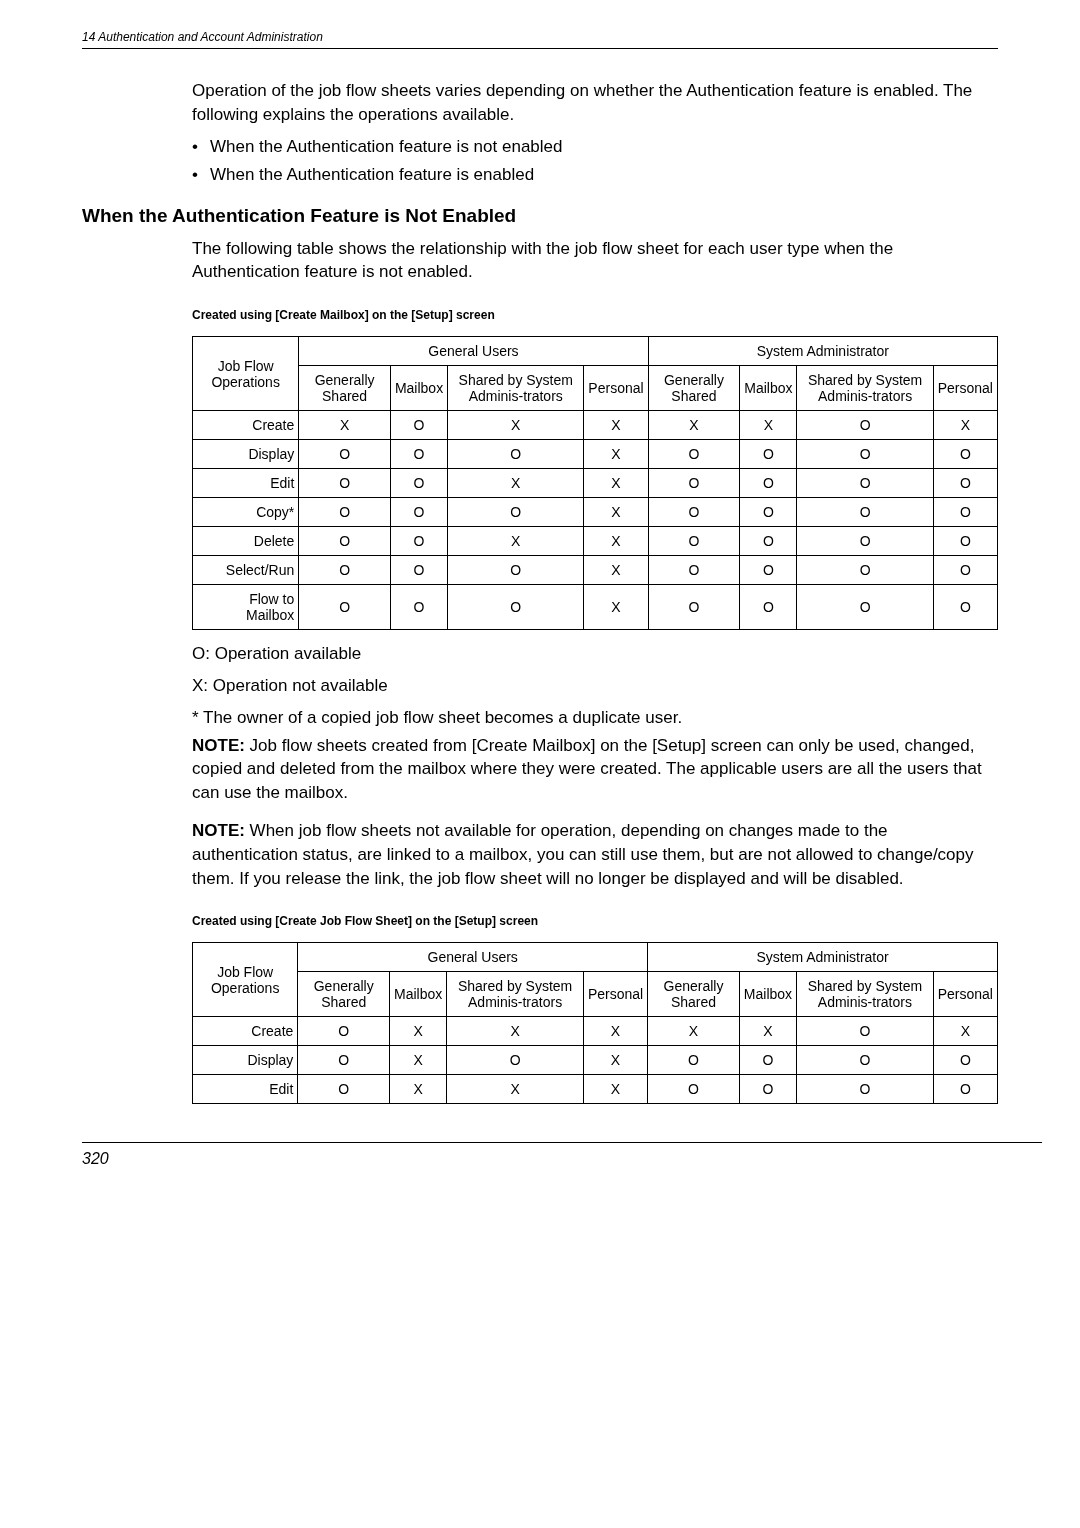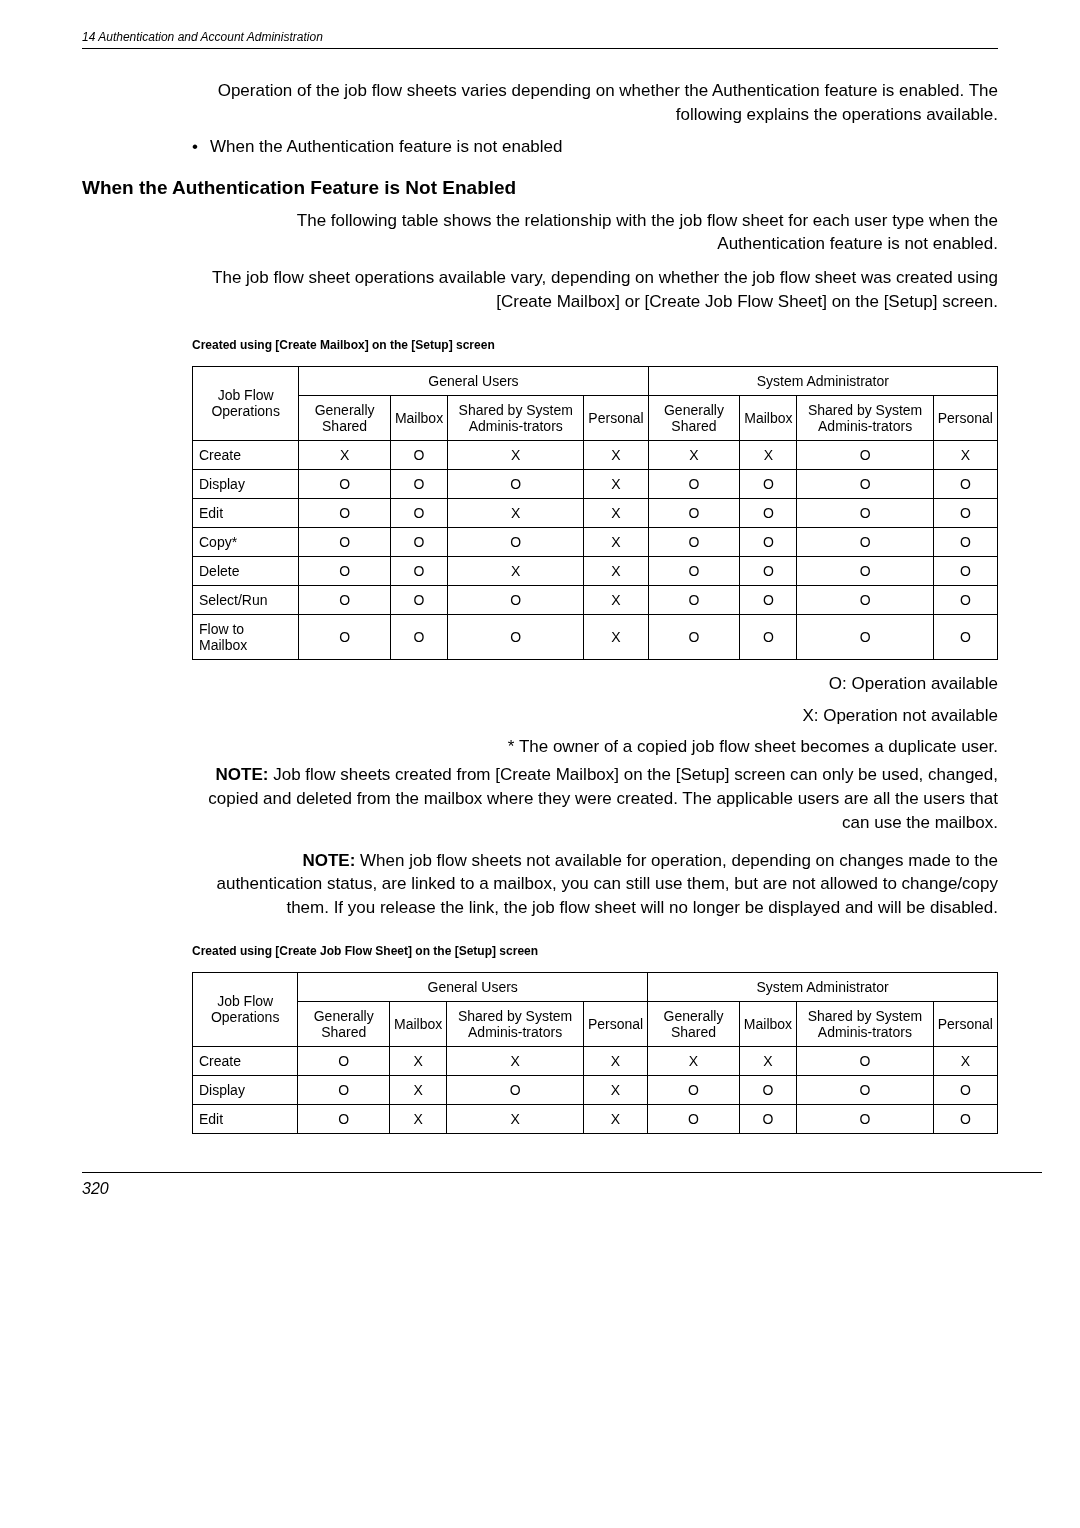--- a/index.html
+++ b/index.html
@@ -24,21 +24,20 @@
     border-top: 1.5px solid #000;
     margin: 0 0 30px 0;
   }
   .indent {
     margin-left: 110px;
     margin-right: 0;
   }
   p {
     margin: 0 0 10px 0;
     line-height: 1.4;
-    text-align: right;
   }
   ul.bullets {
     list-style: none;
     padding: 0;
     margin: 6px 0 20px 0;
   }
   ul.bullets li {
     margin: 8px 0;
   }
   ul.bullets li::before {
@@ -64,21 +63,21 @@
     border: 1px solid #000;
     padding: 6px 4px;
     font-size: 14px;
     text-align: center;
     vertical-align: middle;
   }
   table.data th {
     font-weight: normal;
   }
   table.data td.rowlabel {
-    text-align: left;
+    text-align: right;
     padding-left: 6px;
   }
   .legend {
     margin: 8px 0 4px 0;
   }
   .pnum-row {
     padding: 6px 38px 16px 82px;
   }
   .pnum-row .line {
     border-top: 1px solid #000;
@@ -94,28 +93,28 @@
 <body>
 
 <div class="page">
   <div class="header-title">14  Authentication and Account Administration</div>
   <hr class="hr-top">
 
   <div class="indent">
     <p>Operation of the job flow sheets varies depending on whether the Authentication feature is enabled. The following explains the operations available.</p>
     <ul class="bullets">
       <li>When the Authentication feature is not enabled</li>
+      <li>When the Authentication feature is enabled</li>
     </ul>
   </div>
 
   <h3 class="section">When the Authentication Feature is Not Enabled</h3>
 
   <div class="indent">
     <p>The following table shows the relationship with the job flow sheet for each user type when the Authentication feature is not enabled.</p>
-    <p>The job flow sheet operations available vary, depending on whether the job flow sheet was created using [Create Mailbox] or [Create Job Flow Sheet] on the [Setup] screen.</p>
 
     <h4 class="subsection">Created using [Create Mailbox] on the [Setup] screen</h4>
 
     <table class="data">
       <tbody>
           <tr>
         <th rowspan="2">Job Flow Operations</th>
         <th colspan="4">General Users</th>
         <th colspan="4">System Administrator</th>
       </tr>

